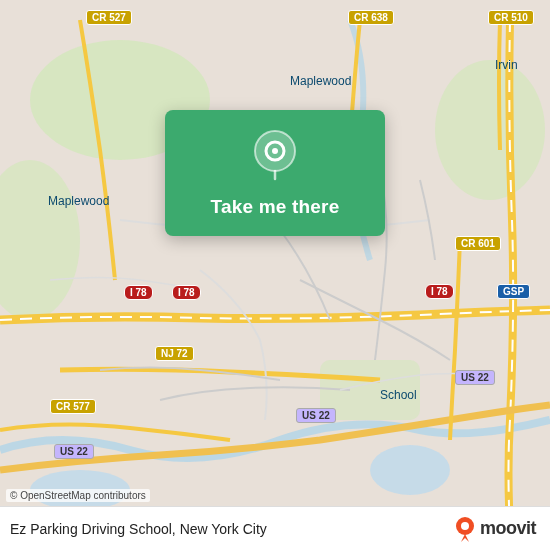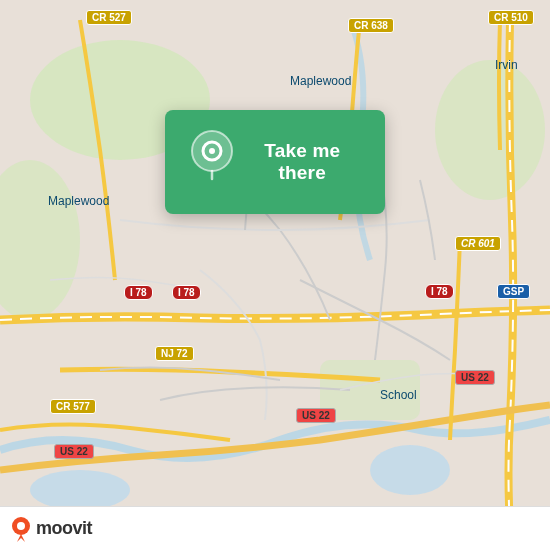--- a/index.html
+++ b/index.html
@@ -29,21 +29,21 @@
 
     
     #location-card {
       position: absolute;
       top: 110px;
       left: 165px;
       width: 220px;
       background: #3caa6e;
       border-radius: 8px;
       display: flex;
-      flex-direction: row;
+      flex-direction: column;
       align-items: center;
       padding: 18px 20px 18px 20px;
       box-shadow: 0 4px 16px rgba(0,0,0,0.25);
       z-index: 10;
     }
 
     #pin-icon-wrapper {
       width: 56px;
       height: 56px;
       display: flex;
@@ -129,21 +129,21 @@
     .road-badge.green {
       background: #b91c1c;
       border-radius: 6px;
     }
 
     .road-badge.blue {
       background: #1a5fa8;
     }
 
     .road-badge.white {
-      background: #ef4444;
+      background: #c4b5fd;
       color: #333;
       border: 1.5px solid #aaa;
     }
 
     
     .place-label {
       position: absolute;
       font-size: 12px;
       color: #0c4a6e;
       font-weight: 400;
@@ -203,48 +203,50 @@
     <path d="M50 260 Q100 255 140 260 Q170 264 200 270" stroke="#ddd" stroke-width="1.5" fill="none"></path>
     <path d="M340 370 Q380 360 420 355 Q450 352 490 355" stroke="#ddd" stroke-width="1.5" fill="none"></path>
   </svg>
 
   <div class="place-label" style="top:74px;left:290px;">Maplewood</div>
   <div class="place-label" style="top:194px;left:48px;">Maplewood</div>
   <div class="place-label" style="top:388px;left:380px;">School</div>
   <div class="place-label" style="top:58px;left:495px;">Irvin</div>
 
   <div class="road-badge" style="top:10px;left:86px;">CR 527</div>
-  <div class="road-badge" style="top:10px;left:348px;margin-top:8px;">CR 638</div>
+  <div class="road-badge" style="top:10px;left:348px;">CR 638</div>
   <div class="road-badge" style="top:10px;left:488px;">CR 510</div>
   <div class="road-badge green" style="top:285px;left:124px;">I 78</div>
   <div class="road-badge green" style="top:285px;left:172px;">I 78</div>
   <div class="road-badge green" style="top:284px;left:425px;">I 78</div>
   <div class="road-badge" style="top:346px;left:155px;">NJ 72</div>
-  <div class="road-badge" style="top:236px;left:455px;font-style:italic;">CR 601</div>
+  <div class="road-badge" style="top:236px;left:455px;">CR 601</div>
   <div class="road-badge" style="top:399px;left:50px;">CR 577</div>
   <div class="road-badge white" style="top:408px;left:296px;">US 22</div>
   <div class="road-badge white" style="top:444px;left:54px;">US 22</div>
   <div class="road-badge white" style="top:370px;left:455px;">US 22</div>
   <div class="road-badge blue" style="top:284px;left:497px;">GSP</div>
 
   <div id="location-card">
     <div id="pin-icon-wrapper">
 
       <svg width="48" height="54" viewBox="0 0 48 54" xmlns="http://www.w3.org/2000/svg">
         <circle cx="24" cy="22" r="20" fill="rgba(255,255,255,0.25)" stroke="rgba(255,255,255,0.6)" stroke-width="2"></circle>
         <circle cx="24" cy="22" r="9" fill="none" stroke="#fff" stroke-width="3"></circle>
         <circle cx="24" cy="22" r="3" fill="#fff"></circle>
         <path d="M24 42 L24 50" stroke="rgba(255,255,255,0.7)" stroke-width="2.5" stroke-linecap="round"></path>
       </svg>
     </div>
     <button id="take-me-there-btn">Take me there</button>
   </div>
 
+  <div id="osm-attribution">© OpenStreetMap contributors</div>
 
   <div id="bottom-bar">
+    <span id="location-name">Ez Parking Driving School, New York City</span>
     <div id="moovit-logo">
 
       <svg width="22" height="26" viewBox="0 0 22 26" xmlns="http://www.w3.org/2000/svg">
         <ellipse cx="11" cy="10" rx="9" ry="9" fill="#f04e23"></ellipse>
         <circle cx="11" cy="10" r="4" fill="#fff"></circle>
         <path d="M11 18 L7 26 L11 22 L15 26 Z" fill="#f04e23"></path>
       </svg>
       <span id="moovit-text">moovit</span>
     </div>
   </div>

